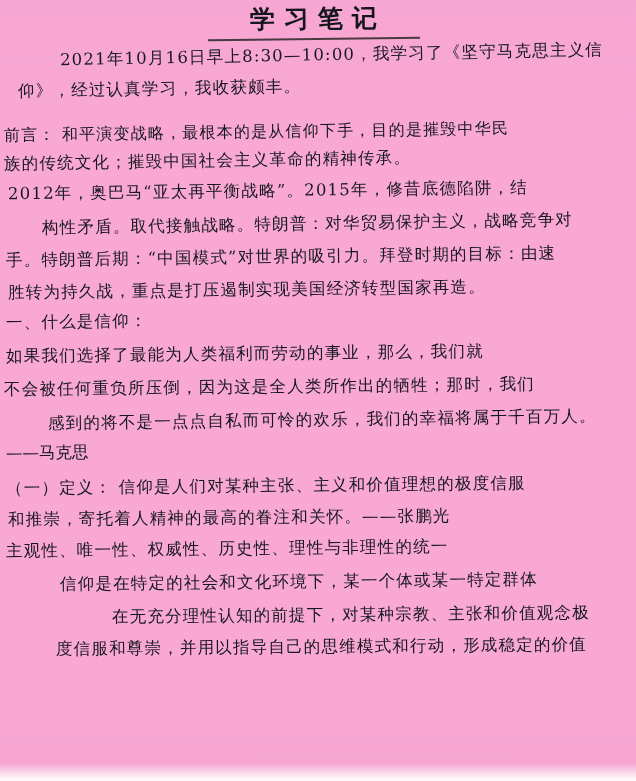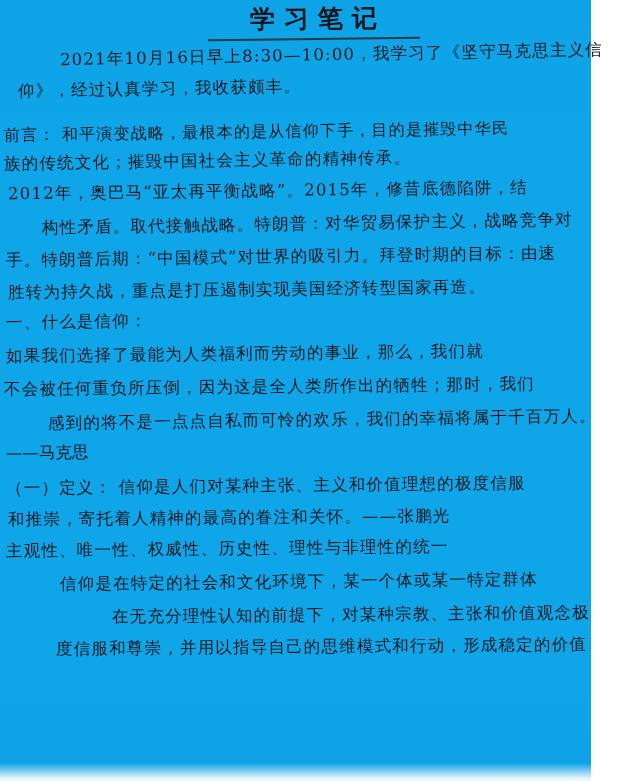--- a/index.html
+++ b/index.html
@@ -9,23 +9,23 @@
   }
   body {
     width: 636px;
     height: 781px;
     overflow: hidden;
     font-family: "DejaVu Sans", sans-serif;
     color: #1b1b22;
   }
   .page {
     position: relative;
-    width: 591px;
+    width: 636px;
     height: 781px;
-    background: #0ea5e9;
+    background: #f9a8d4;
     box-sizing: border-box;
     padding: 0;
   }
   
   .paper-texture {
     position: absolute;
     inset: 0;
     background:
       linear-gradient(180deg, rgba(0,0,0,0.012) 0%, rgba(0,0,0,0) 18%),
       linear-gradient(0deg, rgba(0,0,0,0.02) 0%, rgba(0,0,0,0) 12%);

